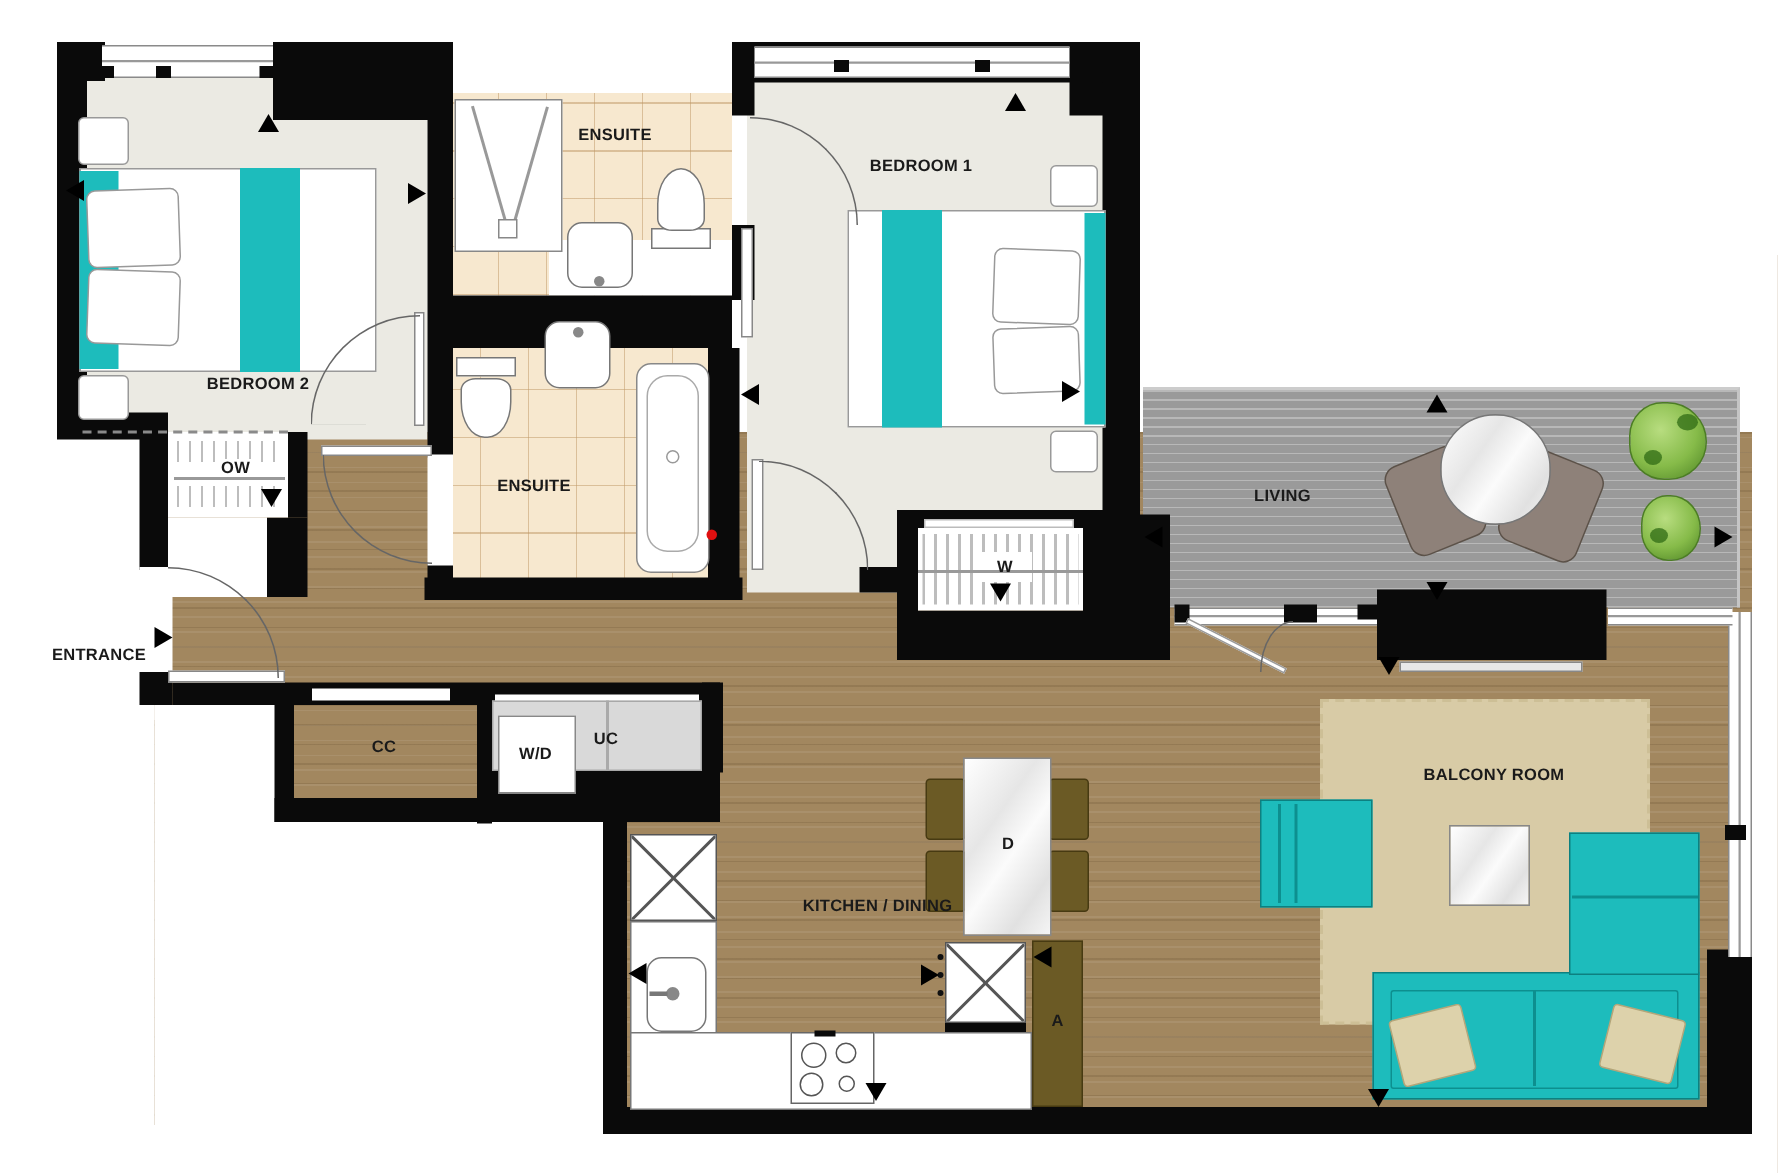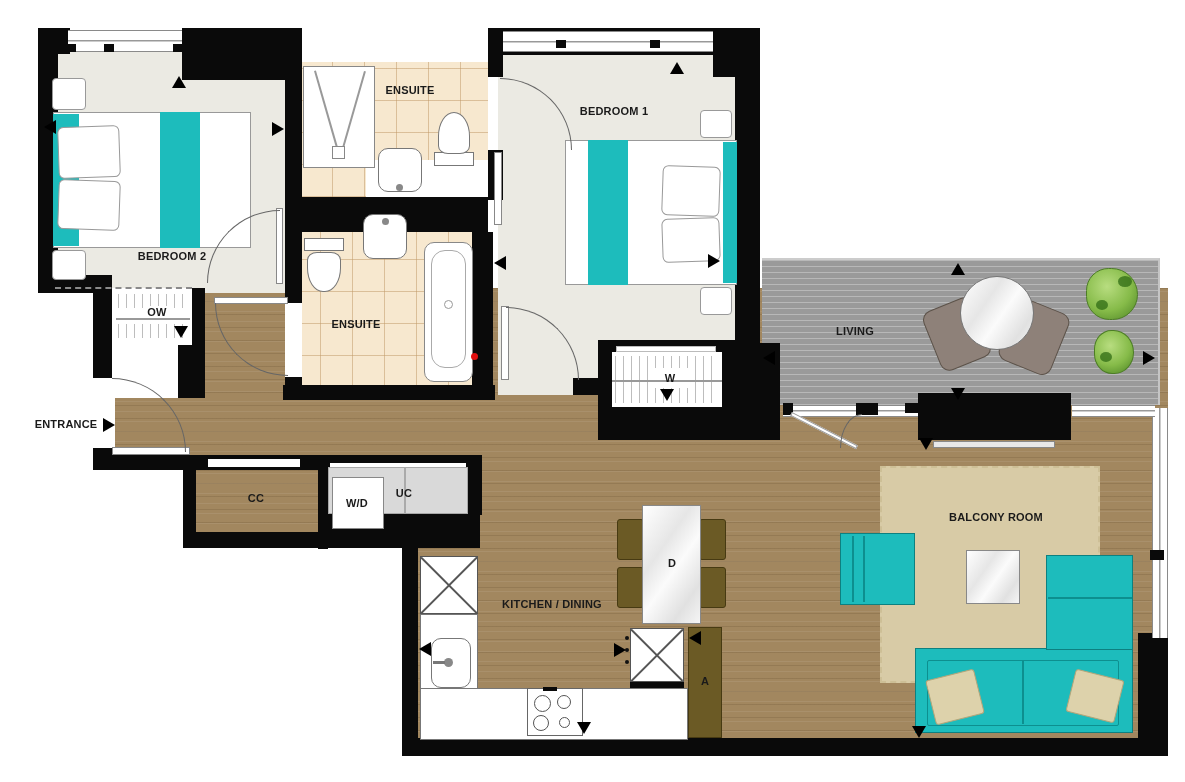--- a/index.html
+++ b/index.html
@@ -260,23 +260,23 @@
   <div class="tri dn" style="left:577px;top:722px"></div>
   <div class="tri lf" style="left:419px;top:642px"></div>
   <div class="tri rt" style="left:614px;top:643px"></div>
   <div class="tri lf" style="left:689px;top:631px"></div>
 
   <div class="lbl" style="left:614px;top:111px">BEDROOM 1</div>
   <div class="lbl" style="left:172px;top:256px">BEDROOM 2</div>
   <div class="lbl" style="left:410px;top:90px">ENSUITE</div>
   <div class="lbl" style="left:356px;top:324px">ENSUITE</div>
   <div class="lbl" style="left:855px;top:331px">LIVING</div>
-  <div class="lbl" style="left:552px;top:604px">KITCHEN / DINING</div>
+  <div class="lbl" style="left:585px;top:604px">KITCHEN / DINING</div>
   <div class="lbl" style="left:996px;top:517px">BALCONY ROOM</div>
-  <div class="lbl" style="left:66px;top:424px">ENTRANCE</div>
+  <div class="lbl" style="left:66px;top:437px">ENTRANCE</div>
   <div class="tri rt" style="left:103px;top:418px"></div>
   <div class="lbl" style="left:157px;top:312px;background:#fff;padding:0 2px">OW</div>
   <div class="lbl" style="left:256px;top:498px">CC</div>
   <div class="lbl" style="left:357px;top:503px">W/D</div>
   <div class="lbl" style="left:404px;top:493px">UC</div>
   <div class="lbl" style="left:670px;top:378px">W</div>
   <div class="lbl" style="left:672px;top:563px">D</div>
   <div class="lbl" style="left:705px;top:681px">A</div>
 
 </div>

